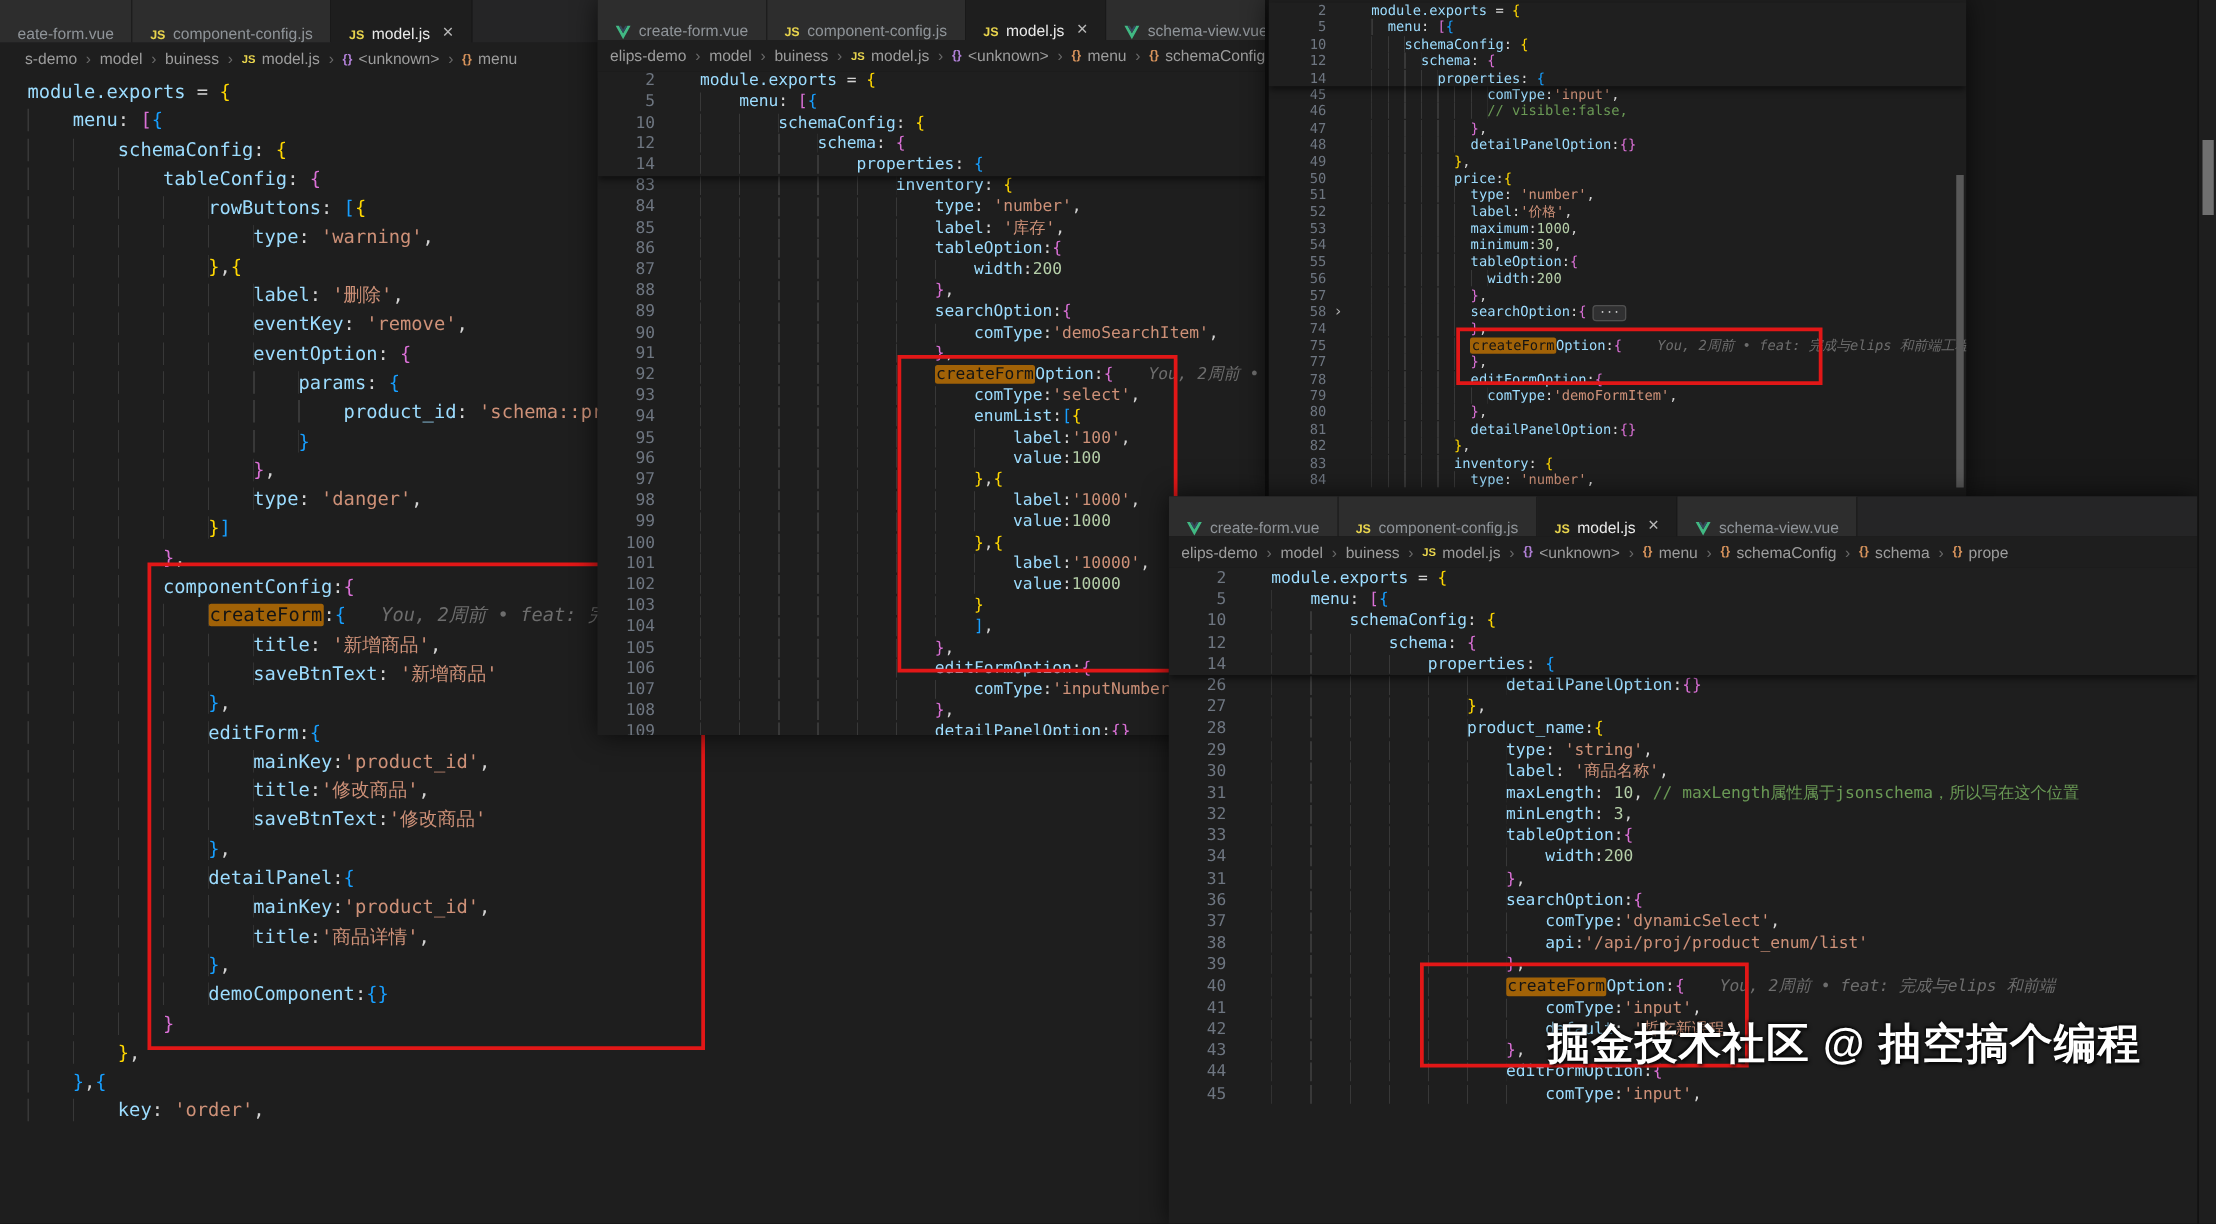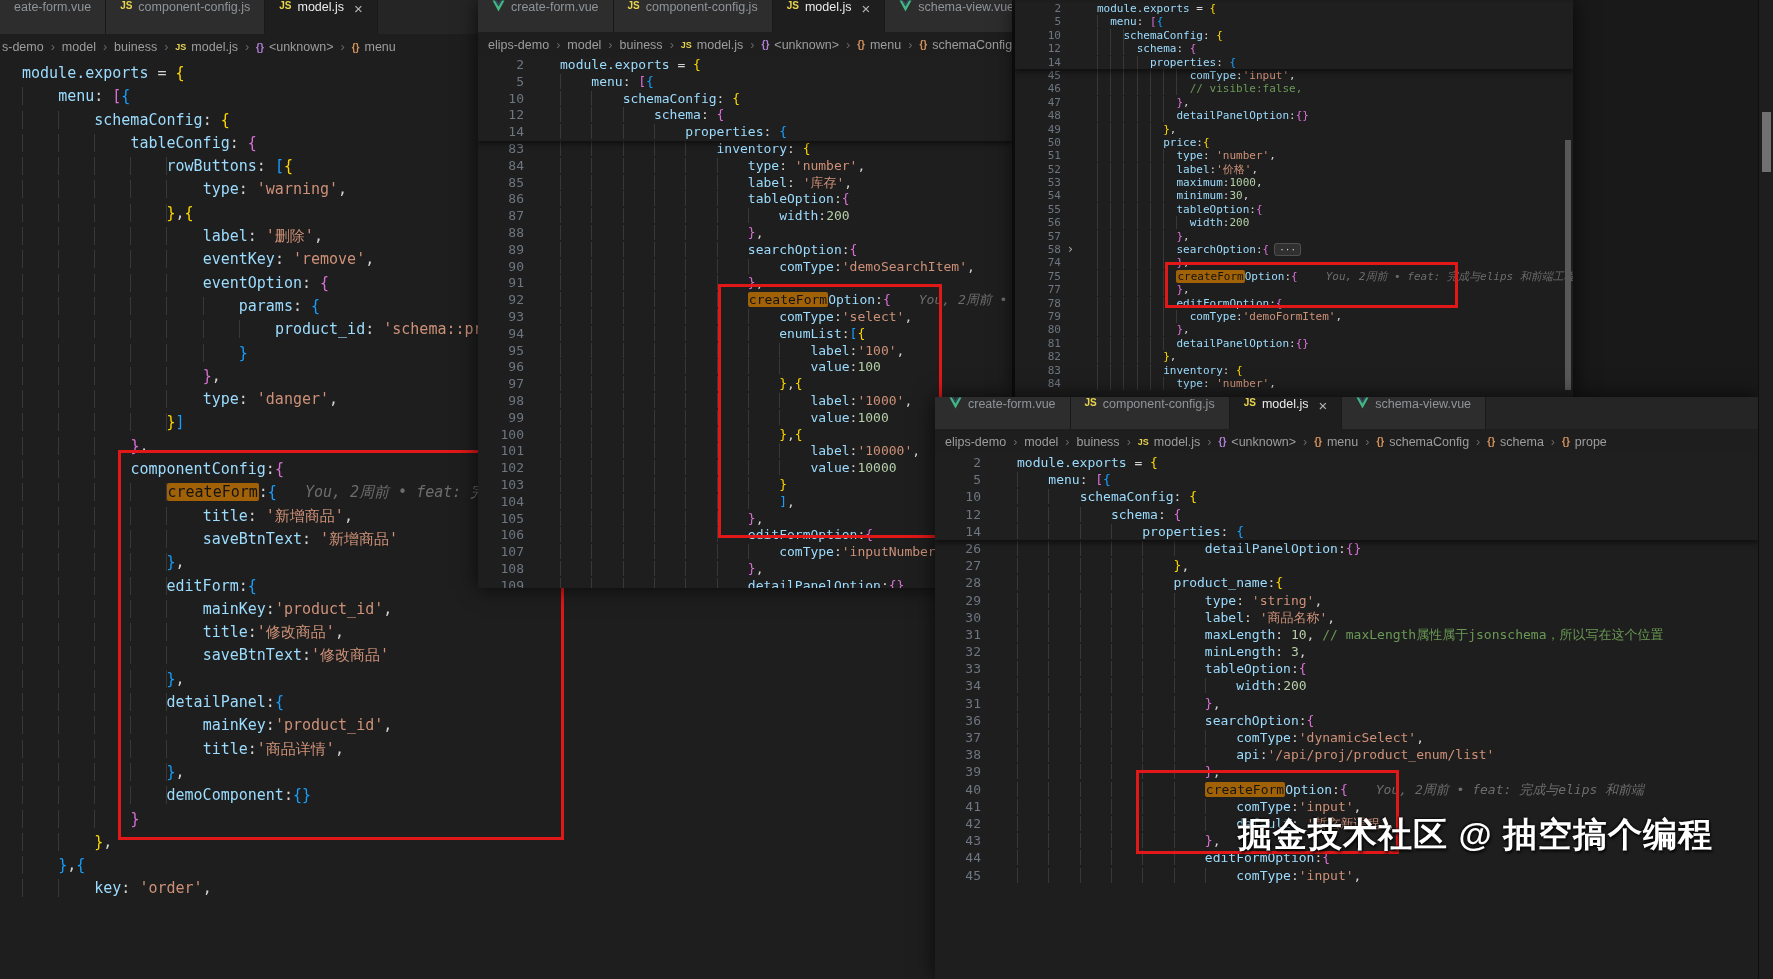--- a/index.html
+++ b/index.html
@@ -4,30 +4,30 @@
 <style>
 html,body{margin:0;padding:0}
 body{width:1773px;height:979px;position:relative;overflow:hidden;background:#191919;font-family:"DejaVu Sans Mono",monospace}
 .window{position:absolute;background:#1e1e1e;overflow:hidden;box-shadow:0 0 20px rgba(0,0,0,.7)}
 .win-left{left:0;top:0;width:940px;height:979px;z-index:1}
 .win-mid{left:478px;top:0;width:534px;height:588px;z-index:2}
 .win-tr{left:1015px;top:0;width:558px;height:397px;z-index:2}
 .win-br{left:935px;top:397px;width:823px;height:582px;z-index:3}
 .tabbar{display:flex;align-items:stretch;height:32px;background:#252526;overflow:hidden}
 .win-left .tabbar{height:34px}
-.tab{display:flex;align-items:flex-start;gap:6px;padding:0 14px;font-family:"Liberation Sans",sans-serif;font-size:12.5px;color:#8f9499;background:#2d2d2d;border-right:1px solid #191919;white-space:nowrap}
+.tab{display:flex;align-items:flex-end;gap:6px;padding:0 14px;font-family:"Liberation Sans",sans-serif;font-size:12.5px;color:#8f9499;background:#2d2d2d;border-right:1px solid #191919;white-space:nowrap}
 .tab.active{background:#1e1e1e;color:#eaeaea}
 .ficon{display:inline-flex;align-items:center;justify-content:center}
 .ficon.js{color:#e8d44d;font-weight:bold;font-size:10px;font-family:Liberation Sans, sans-serif}
 .ficon.js.sm{font-size:9px}
 .ficon.sym{color:#d7935c;font-size:10px;font-weight:bold}
 .ficon.sym.unk{color:#b180d7}
 .tclose{color:#b8b8b8;font-size:15px;margin-left:4px}
 .crumbs{display:flex;align-items:center;gap:7px;height:25px;padding:0 10px;font-family:"Liberation Sans",sans-serif;font-size:12.5px;color:#9d9d9d;white-space:nowrap;overflow:hidden;background:#1e1e1e}
-.win-left .crumbs{height:26px;padding-left:2px}
+.win-left .crumbs{height:26px;padding-left:20px}
 .crumb{display:inline-flex;align-items:center;gap:5px}
 .csep{color:#6a6a6a}
 .editor{position:relative;color:#d4d4d4;overflow:hidden}
 .cl{display:flex;height:var(--lh);line-height:var(--lh);font-size:var(--fs);white-space:pre}
 .ln{position:relative;flex:0 0 46px;text-align:right;padding-right:14px;color:#6e7681}
 .ct{flex:1 1 auto;padding-left:22px}
 .sticky{position:relative;z-index:2;background:#1f1f1f;box-shadow:0 3px 5px rgba(0,0,0,.5)}
 .win-left .editor{--lh:23.3px;--fs:15px;padding-top:2px}
 .win-mid .editor{--lh:16.8px;--fs:13px}
 .win-tr .editor{--lh:13.4px;--fs:11px;padding-top:2px}

